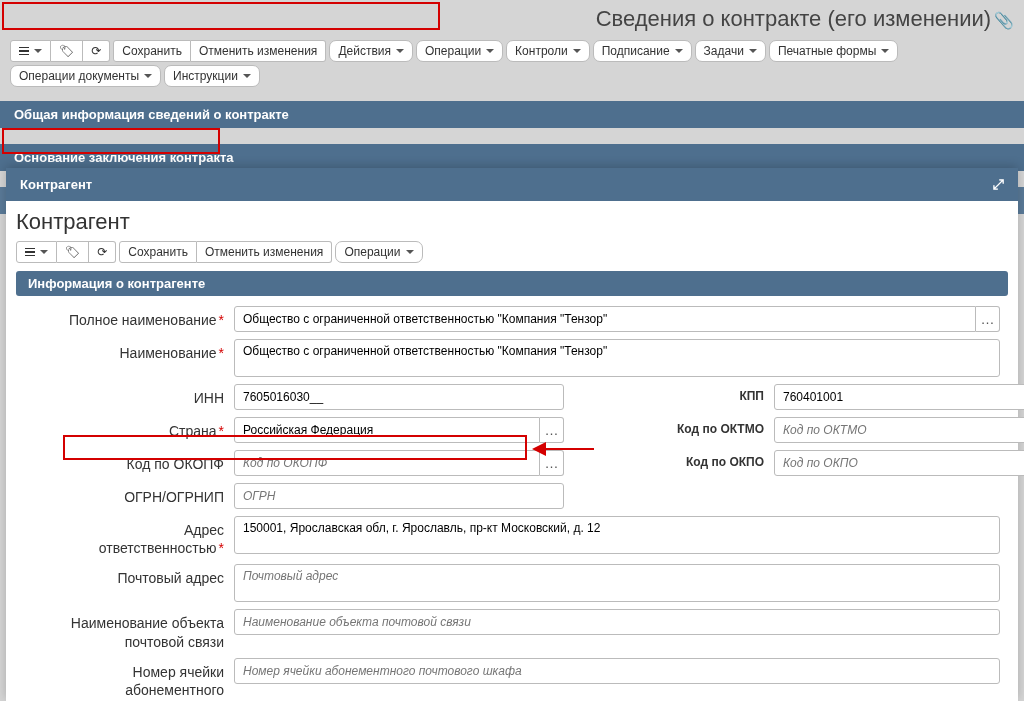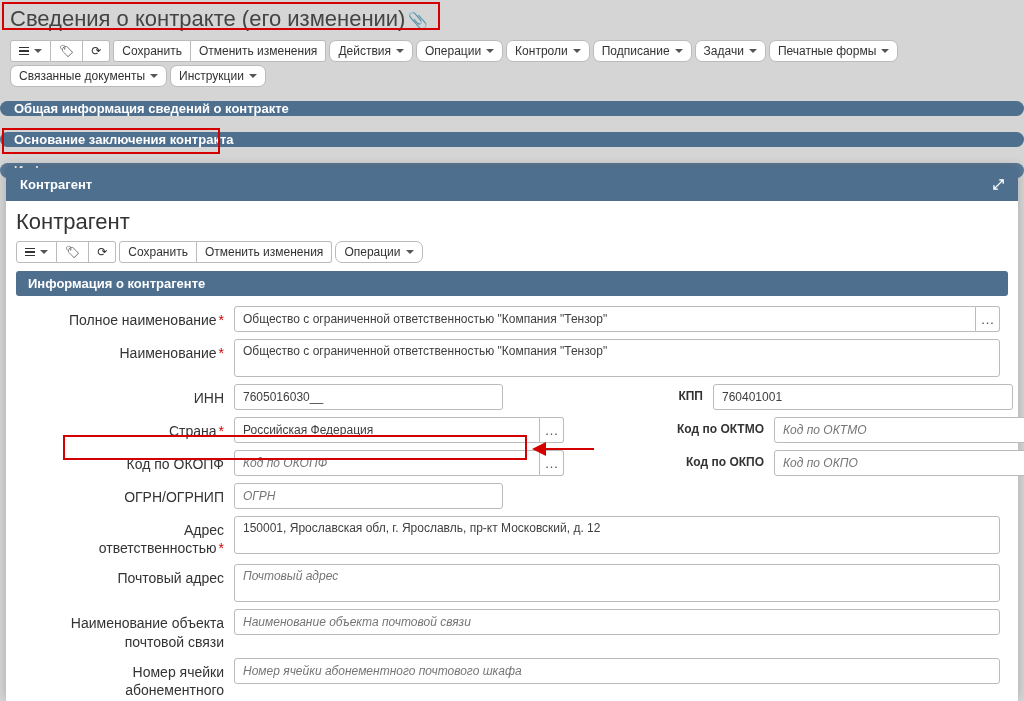--- a/index.html
+++ b/index.html
@@ -1,55 +1,55 @@
 <!DOCTYPE html>
 <html><head>
 <meta charset="utf-8">
 <style>
 * { box-sizing: border-box; margin: 0; padding: 0; }
 body { font-family: Arial, sans-serif; font-size: 12px; background: #d5d5d5; width: 1024px; height: 701px; overflow: hidden; position: relative; }
-.page-title { font-size: 22px; color: #444; padding: 6px 10px; font-weight: normal; }
+.page-title { font-size: 22px; color: #444; padding: 6px 10px; font-weight: normal; text-align: right; }
 .page-title-wrap { display: inline-block; }
 .attach-icon { font-size: 16px; color: #666; margin-left: 3px; }
 .red-box-1 { position: absolute; top: 2px; left: 2px; width: 438px; height: 28px; border: 2px solid #d40000; pointer-events: none; z-index: 100; }
 .red-box-2 { position: absolute; top: 128px; left: 2px; width: 218px; height: 26px; border: 2px solid #d40000; pointer-events: none; z-index: 100; }
 .red-box-3 { position: absolute; top: 435px; left: 63px; width: 464px; height: 25px; border: 2px solid #d40000; pointer-events: none; z-index: 100; }
 .arrow { position: absolute; top: 440px; left: 532px; width: 62px; height: 18px; z-index: 100; pointer-events: none; }
 .arrow-line { position: absolute; top: 8px; left: 10px; width: 52px; height: 2px; background: #d40000; }
 .arrow-head { position: absolute; top: 2px; left: 0; width: 0; height: 0; border-top: 7px solid transparent; border-bottom: 7px solid transparent; border-right: 14px solid #d40000; }
 .toolbar { display: flex; padding: 2px 10px; gap: 3px; flex-wrap: wrap; margin-bottom: 4px; }
 .tb-group { display: flex; }
 .tb-btn { background: #fff; border: 1px solid #bbb; padding: 3px 8px; font-size: 12px; color: #333; cursor: pointer; display: inline-flex; align-items: center; gap: 3px; height: 22px; }
 .tb-btn:first-child { border-radius: 3px 0 0 3px; }
 .tb-btn:last-child { border-radius: 0 3px 3px 0; }
 .tb-btn:only-child { border-radius: 7px; }
 .tb-group .tb-btn + .tb-btn { border-left: none; }
 .caret { display: inline-block; width: 0; height: 0; border-left: 4px solid transparent; border-right: 4px solid transparent; border-top: 4px solid #555; margin-left: 2px; }
-.section-header { background: #4e6f8e; color: #fff; padding: 0 14px; font-size: 13px; font-weight: bold; margin-bottom: 8px; border-radius: 8px; }
+.section-header { background: #4e6f8e; color: #fff; padding: 6px 14px; font-size: 13px; font-weight: bold; margin-bottom: 8px; }
 .section-header.light { background: #5a7a98; }
 .modal { position: absolute; top: 168px; left: 6px; right: 6px; bottom: 0; background: #fff; box-shadow: 0 -2px 10px rgba(0,0,0,0.2); }
 .modal-header { background: #4e6f8e; color: #fff; padding: 8px 14px; display: flex; justify-content: space-between; align-items: center; font-size: 13px; font-weight: bold; }
 .expand-icon { cursor: pointer; font-size: 14px; }
 .modal-body { padding: 8px 10px; }
 .modal-title { font-size: 22px; color: #333; margin-bottom: 6px; font-weight: normal; }
 .modal .toolbar { padding: 0; margin-bottom: 8px; }
 .sub-section { background: #4e6f8e; color: #fff; padding: 5px 12px; font-size: 13px; font-weight: bold; border-radius: 3px; margin-bottom: 10px; }
 .form-area { padding: 0 8px; }
 .form-row { display: flex; margin-bottom: 7px; align-items: flex-start; }
 .form-row.two-col { gap: 20px; }
 .col { display: flex; flex: 1; align-items: flex-start; }
 .lbl { width: 170px; text-align: right; padding-right: 10px; font-size: 14px; color: #333; padding-top: 5px; line-height: 1.3; flex-shrink: 0; margin-left: 40px; }
 .lbl .req { color: #d40000; margin-left: 2px; }
 .fld { flex: 1; display: flex; }
-.inp { flex: 1; border: 1px solid #bbb; border-radius: 3px; padding: 4px 8px; font-size: 12px; color: #404040; height: 26px; }
+.inp { flex: 1; border: 1px solid #bbb; border-radius: 3px; padding: 4px 8px; font-size: 12px; color: #000000; height: 26px; }
 .inp.placeholder { color: #aaa; font-style: italic; }
 .inp.ta { height: 38px; resize: none; font-family: inherit; }
 .inp-btn { border: 1px solid #bbb; border-left: none; border-radius: 0 3px 3px 0; background: #fff; width: 24px; display: flex; align-items: center; justify-content: center; cursor: pointer; font-size: 14px; color: #555; height: 26px; }
 .inp.with-btn { border-radius: 3px 0 0 3px; }
-.inp.short { flex: none; width: 269px; }
+.inp.short { flex: none; width: 330px; }
 .inp.short2 { flex: none; width: 300px; }
 .col2-lbl { width: 190px; text-align: right; padding-right: 10px; font-size: 12px; color: #333; padding-top: 5px; font-weight: bold; flex-shrink: 0; }
 .lbl.bold { font-weight: normal; }
 .spacer { height: 8px; }
 .ham { display: inline-flex; flex-direction: column; gap: 2px; }
 .ham span { display: block; width: 10px; height: 1.5px; background: #333; }
 </style>
 </head>
 <body>
 
@@ -113,21 +113,21 @@
       </button>
     </div>
   <div class="tb-group">
       <button class="tb-btn">
         <span>Печатные формы</span>
         <span class="caret"></span>
       </button>
     </div>
   <div class="tb-group">
       <button class="tb-btn">
-        <span>Связанные документы</span>
+        <span>Операции документы</span>
         <span class="caret"></span>
       </button>
     </div>
   <div class="tb-group">
       <button class="tb-btn">
         <span>Инструкции</span>
         <span class="caret"></span>
       </button>
     </div>
 </div>

